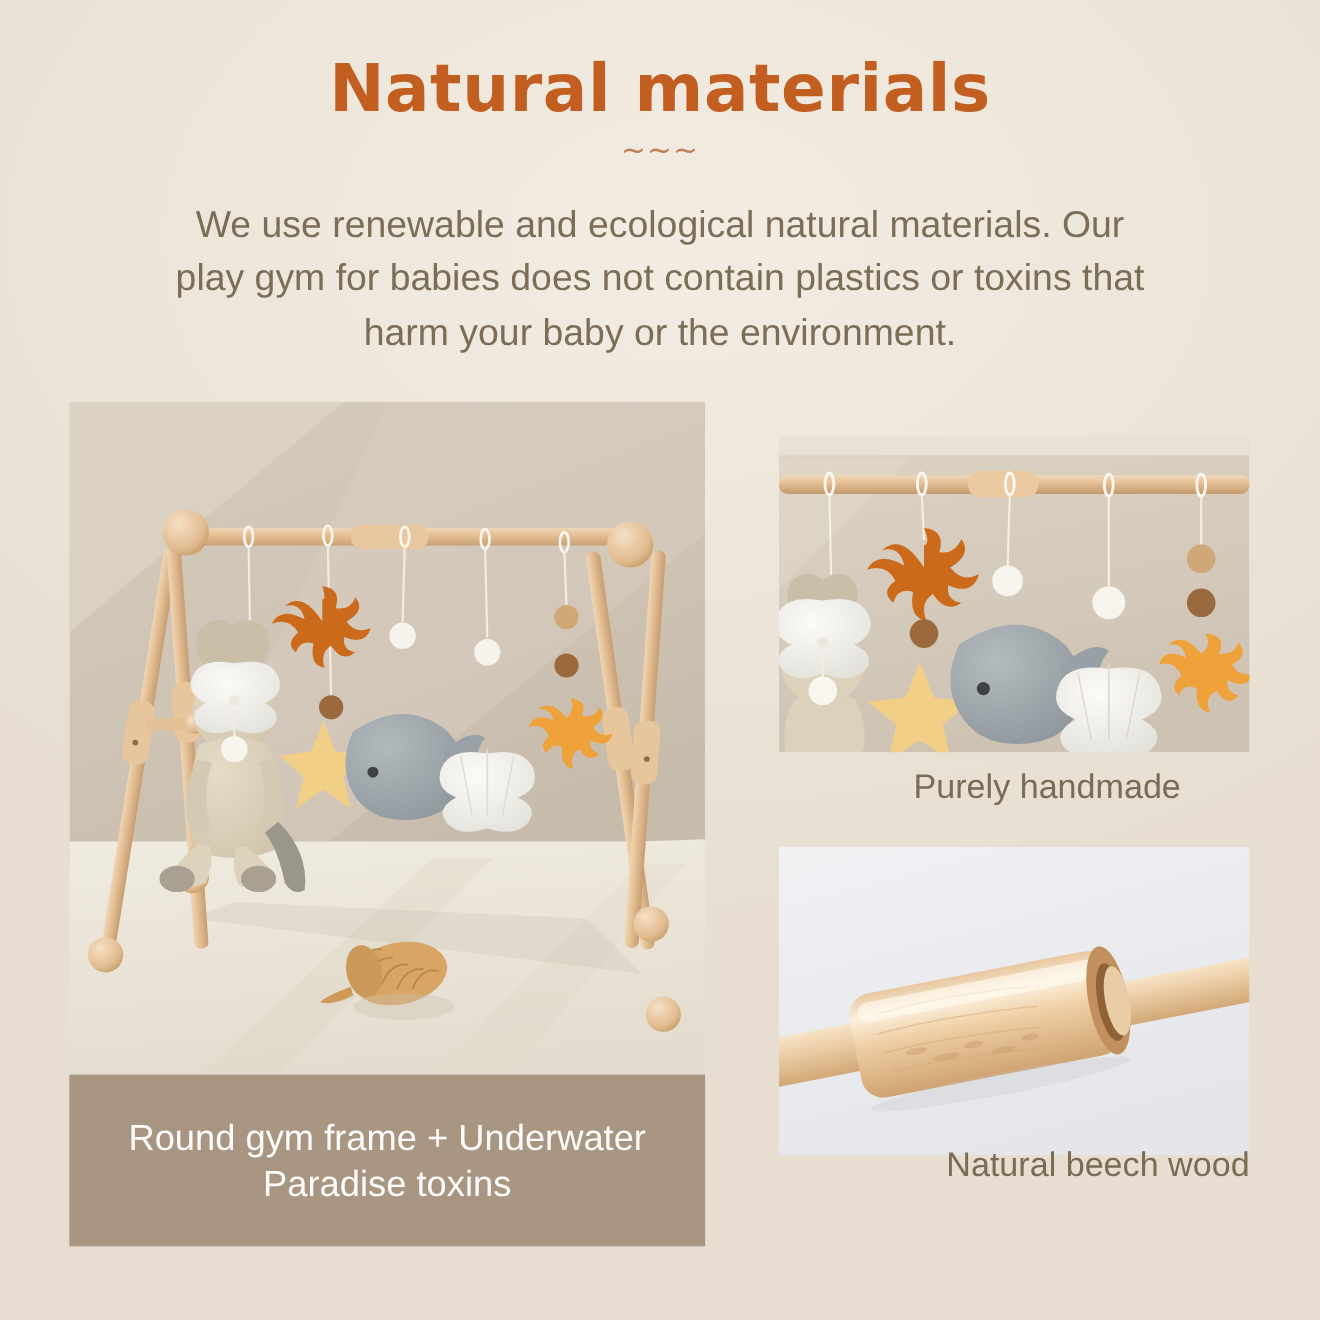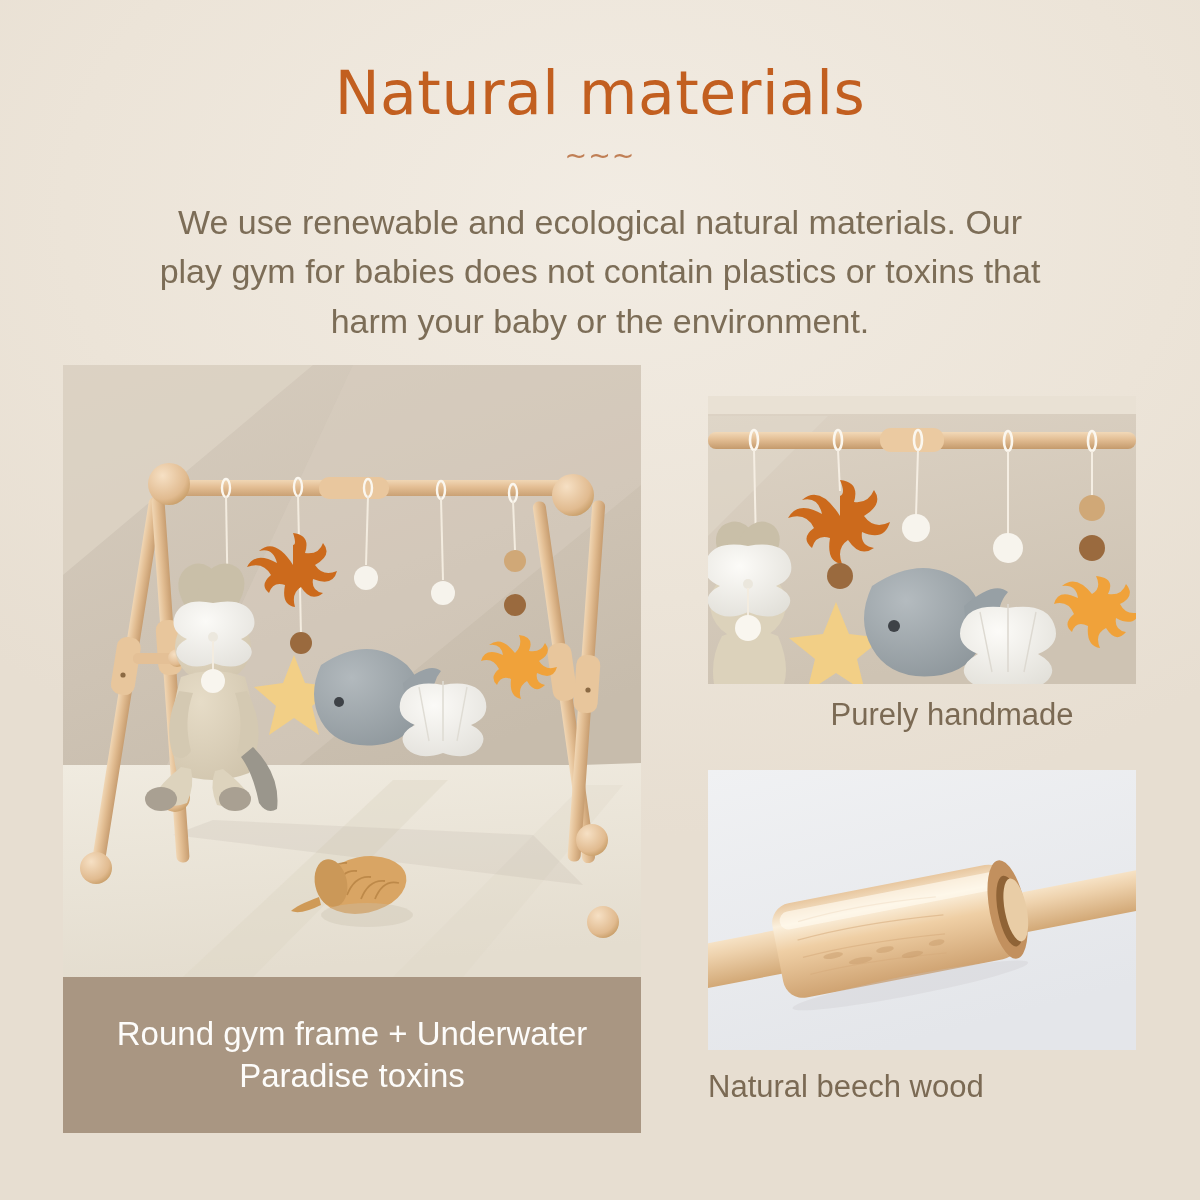--- a/index.html
+++ b/index.html
@@ -10,23 +10,23 @@
     overflow:hidden;
   }
   .page{
     position:relative;width:1200px;height:1200px;
     background:
       radial-gradient(ellipse 900px 620px at 52% 18%, #f2ece3 0%, #ece4d8 62%, #e7ded1 100%);
   }
   
   .header{position:absolute;left:0;top:0;width:1200px;text-align:center;}
   .title{
-    margin:16px;padding-top:46px;
+    margin:4px;padding-top:46px;
     font-family:"DejaVu Sans", sans-serif;
-    font-size:60px;font-weight:400;letter-spacing:.5px;
+    font-size:60px;font-weight:700;letter-spacing:.5px;
     color:#c25f20;line-height:1.05;
   }
   .squiggle{
     margin:10px 0 0 0;font-size:27px;letter-spacing:1px;
     color:#c07f55;font-family:"DejaVu Sans", sans-serif;line-height:1;
   }
   .subtitle{
     margin:30px auto 0 auto;width:910px;
     font-size:34px;line-height:1.45;color:#7c6d57;
     font-family:"Liberation Sans", sans-serif;font-weight:400;
@@ -43,22 +43,22 @@
     color:#fdfcfa;font-size:33px;line-height:1.26;text-align:center;
     font-family:"Liberation Sans", sans-serif;padding:0 14px;
   }
   #panel-handmade{left:708px;top:396px;width:428px;height:288px;}
   #caption-handmade{
     position:absolute;left:738px;top:684px;width:428px;height:62px;
     display:flex;align-items:center;justify-content:center;
   }
   #panel-beech{left:708px;top:770px;width:428px;height:280px;}
   #caption-beech{
-    position:absolute;left:708px;top:1052px;width:428px;height:70px;
-    display:flex;align-items:center;justify-content:flex-start;
+    position:absolute;left:708px;top:1024px;width:428px;height:70px;
+    display:flex;align-items:center;justify-content:flex-end;
   }
   .side-caption{
     color:#7b6a54;font-size:31px;font-family:"Liberation Sans", sans-serif;
     text-align:center;line-height:1.2;
   }
 </style>
 </head>
 <body>
 
 <div class="page">

